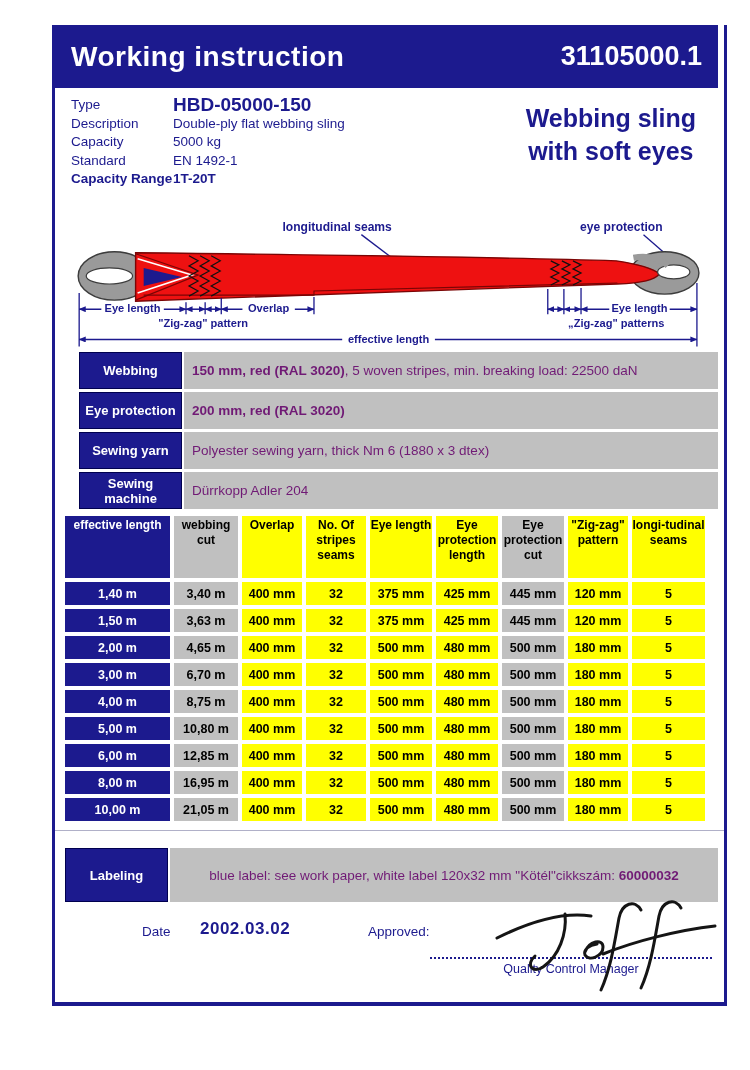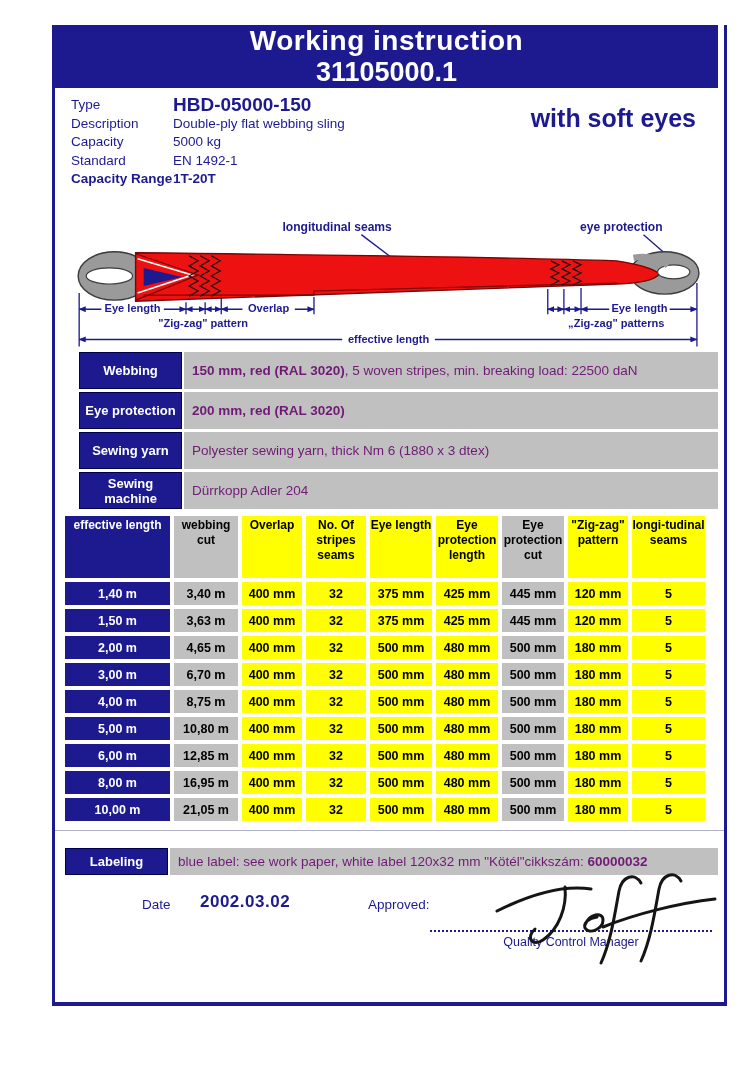--- a/index.html
+++ b/index.html
@@ -19,21 +19,21 @@
     position:absolute;left:52px;top:25px;width:675px;height:981px;
     border-left:3px solid var(--navy);
     border-right:3px solid var(--navy);
     border-bottom:4px solid var(--navy);
     background:#fff;
   }
   
   .header{
     height:63px;background:var(--navy);color:#fff;
     display:flex;justify-content:space-between;align-items:center;
-    padding:0 16px;margin-right:6px;flex-direction:column;
+    padding:0 16px;margin-right:6px;
   }
   .header .title{font-size:28px;font-weight:bold;letter-spacing:.5px}
   .header .docnum{font-size:27px;font-weight:bold}
   
   .info-section{position:relative;margin:8px 0 0 16px;height:112px}
   .info-row{display:flex;color:var(--navy);font-size:13.5px;line-height:18.5px}
   .info-label{width:102px;flex:none}
   .b{font-weight:bold}
   .big{font-size:19px;line-height:18px}
   .product-title{
@@ -61,23 +61,23 @@
     table-layout:fixed;width:648px;
   }
   th{height:62px;vertical-align:top;padding-top:2px;text-align:center;
      font-size:12px;font-weight:bold;line-height:15px}
   td{height:23px;text-align:center;font-size:12.5px;font-weight:bold}
   .c-navy{background:var(--navy);color:#fff}
   .c-gray{background:var(--gray);color:#000}
   .c-yellow{background:var(--yellow);color:#000}
   .divider{height:1px;background:#b0b0c8;margin-top:5px}
   
-  .labeling{margin:17px 6px 0 10px;height:27px;display:flex}
+  .labeling{margin:17px 6px 0 10px;height:54px;display:flex}
   .labeling .spec-label{font-size:13px}
-  .labeling .spec-value{white-space:normal;justify-content:flex-start;padding-right:8px}
+  .labeling .spec-value{white-space:normal;justify-content:center;padding-right:8px}
   .labeling .lab-right{white-space:nowrap}
   
   .approval{position:relative;margin-top:16px;height:80px;color:var(--navy);font-size:13.5px}
   .date-label{position:absolute;left:87px;top:6px}
   .date-value{position:absolute;left:145px;top:1px;font-weight:bold;font-size:17px;letter-spacing:.5px}
   .approved-label{position:absolute;left:313px;top:6px}
   .signature{position:absolute;left:428px;top:-24px;width:245px;height:104px;z-index:2}
   .sig-line{position:absolute;left:375px;width:282px;top:39px;border-top:2px dotted var(--navy)}
   .signer-title{position:absolute;left:375px;width:282px;top:44px;text-align:center;font-size:12.5px}
 </style>
@@ -108,20 +108,21 @@
         <div class="info-row">
           <span class="info-label">Standard</span>
           <span class="info-value">EN 1492-1</span>
         </div>
         <div class="info-row">
           <span class="info-label b">Capacity Range</span>
           <span class="info-value b">1T-20T</span>
         </div>
       </div>
     <div class="product-title">
+      <div>Webbing sling</div>
       <div>with soft eyes</div>
     </div>
   </div>
 
   <div class="diagram">
     <svg width="650" height="140" viewBox="0 0 645 138">
       <defs>
         <marker id="ah" markerWidth="7" markerHeight="6" refX="6.5" refY="3" orient="auto-start-reverse" markerUnits="userSpaceOnUse">
           <path d="M0,0 L7,3 L0,6 Z" fill="#1c1a8e"></path>
         </marker>

